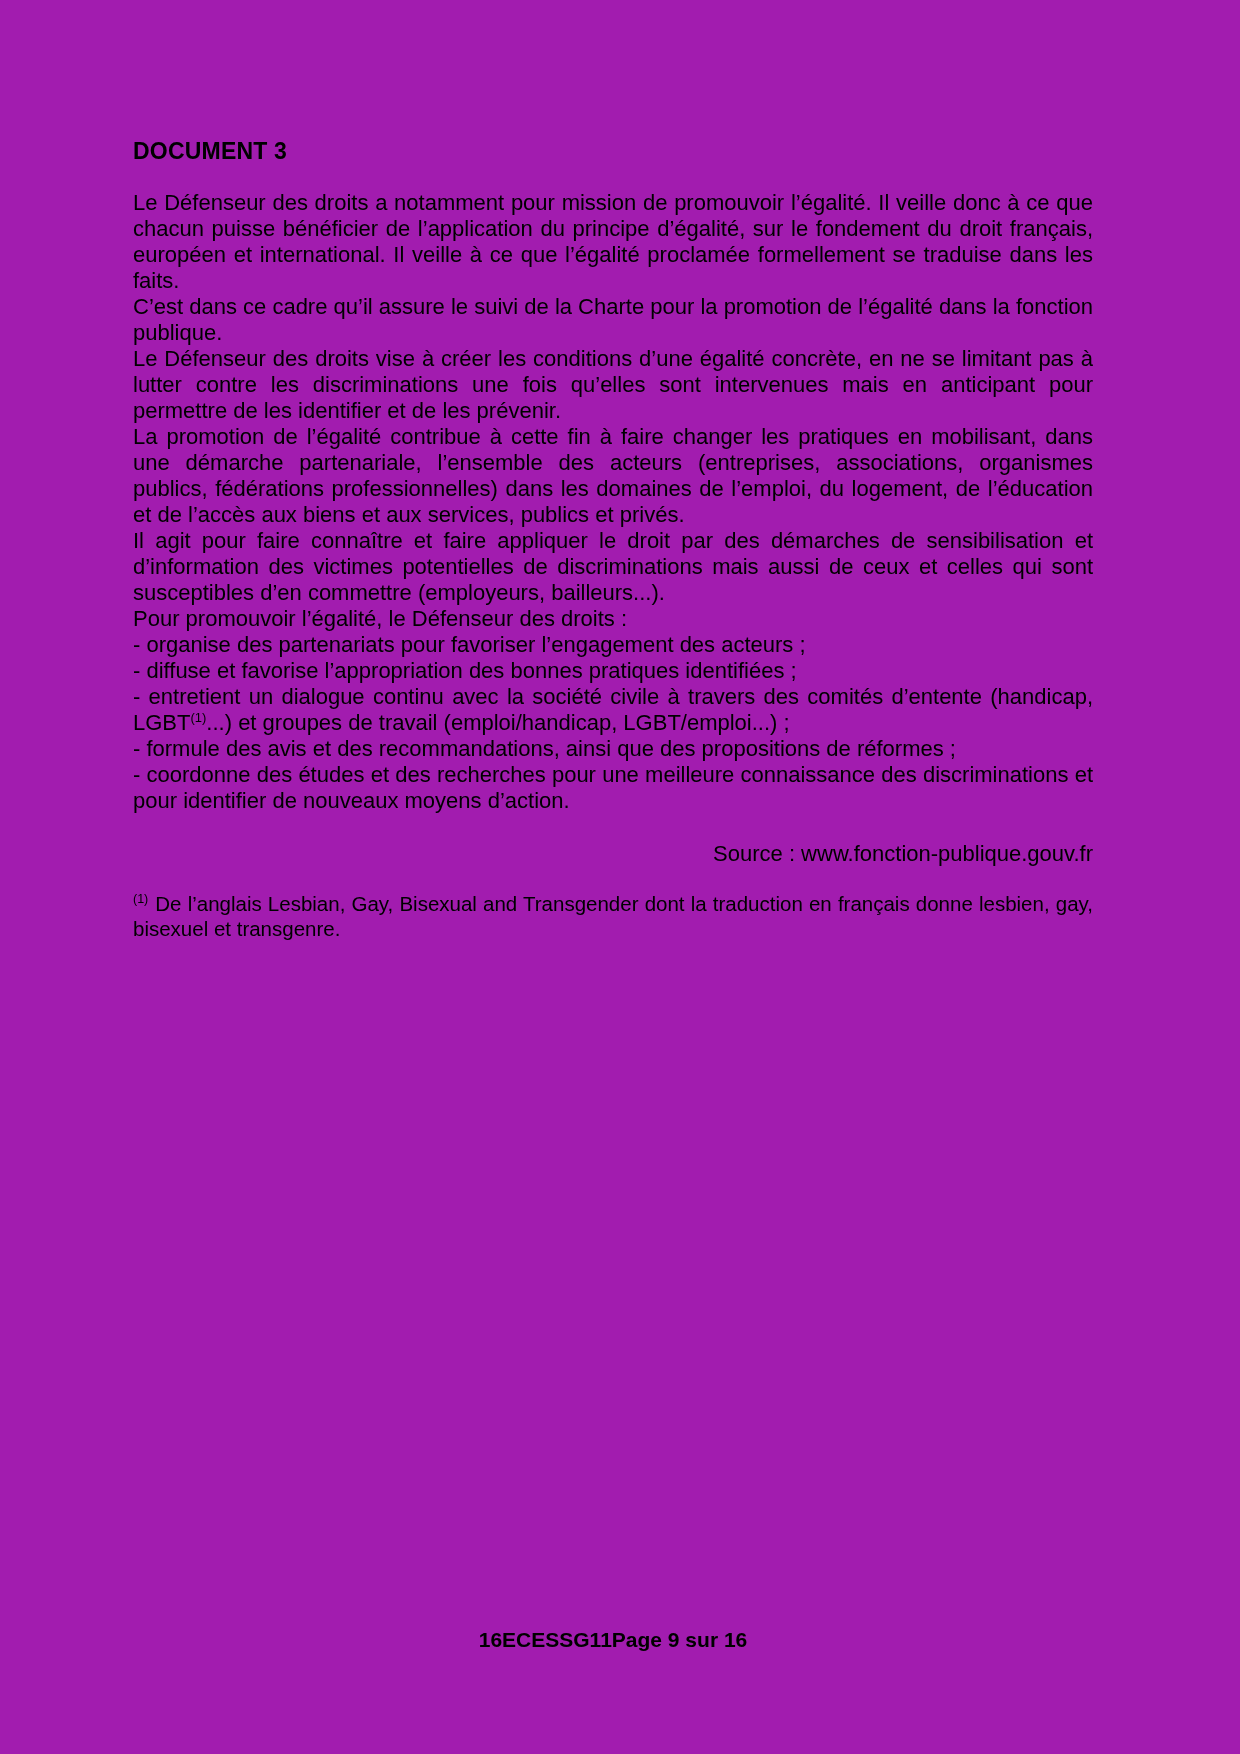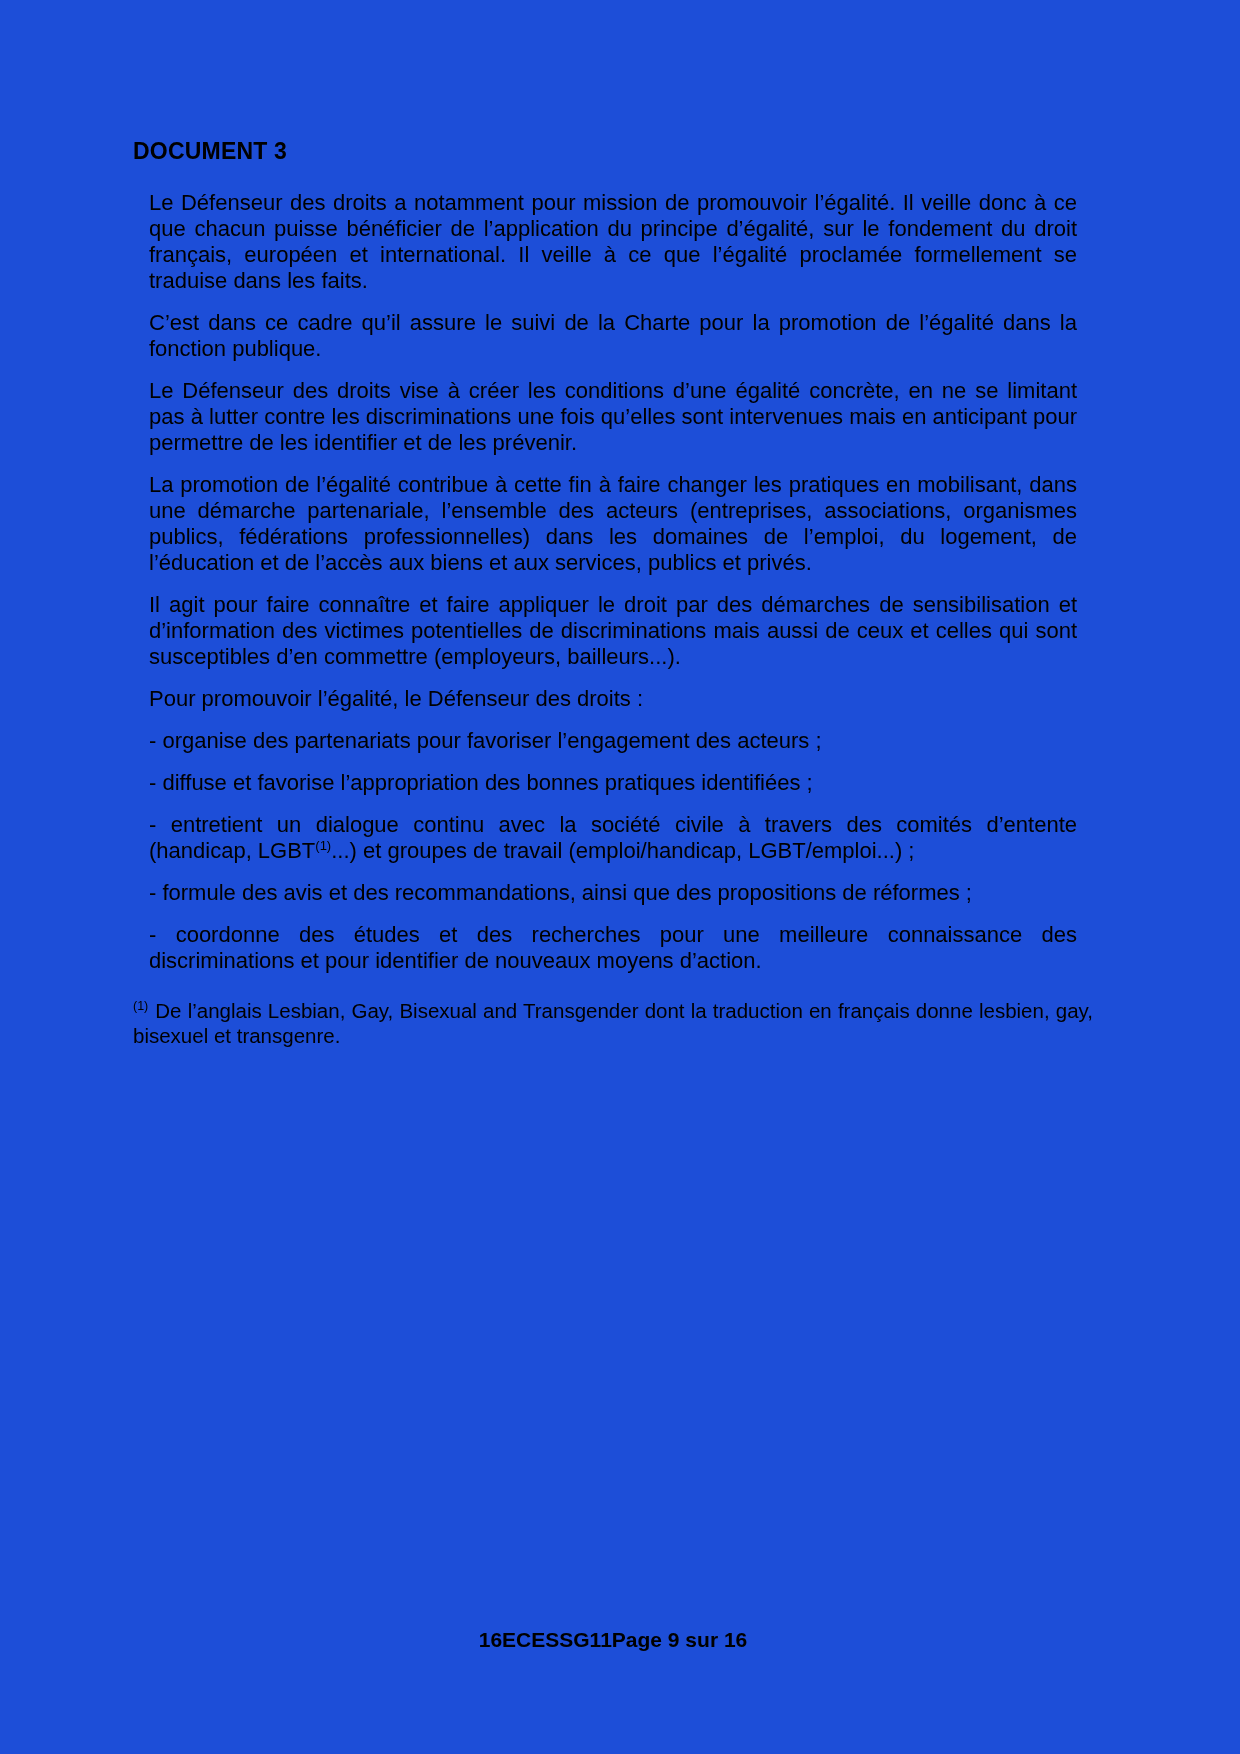--- a/index.html
+++ b/index.html
@@ -1,38 +1,38 @@
 <!DOCTYPE html>
 <html lang="fr"><head>
 <meta charset="utf-8">
 <style>
   html, body { margin: 0; padding: 0; background: #ffffff; }
   .page {
     position: relative;
     width: 1240px;
     height: 1754px;
-    background: #1d4ed8;
+    background: #a21caf;
     color: #000000;
     font-family: "Liberation Sans", sans-serif;
     overflow: hidden;
   }
   .content {
     position: absolute;
     left: 133px;
     top: 138px;
     width: 960px;
   }
   .doc-title {
     font-size: 23px;
     font-weight: bold;
     margin: 0 0 25px 0;
     letter-spacing: 0.2px;
   }
   p.body-par {
-    margin: 16px;
+    margin: 0;
     font-size: 22px;
     line-height: 26px;
     text-align: justify;
     text-justify: inter-word;
   }
   p.body-par sup {
     font-size: 13px;
     line-height: 0;
     vertical-align: super;
   }
@@ -78,20 +78,21 @@
     <p class="body-par">Le Défenseur des droits vise à créer les conditions d’une égalité concrète, en ne se limitant pas à lutter contre les discriminations une fois qu’elles sont intervenues mais en anticipant pour permettre de les identifier et de les prévenir.</p>
     <p class="body-par">La promotion de l’égalité contribue à cette fin à faire changer les pratiques en mobilisant, dans une démarche partenariale, l’ensemble des acteurs (entreprises, associations, organismes publics, fédérations professionnelles) dans les domaines de l’emploi, du logement, de l’éducation et de l’accès aux biens et aux services, publics et privés.</p>
     <p class="body-par">Il agit pour faire connaître et faire appliquer le droit par des démarches de sensibilisation et d’information des victimes potentielles de discriminations mais aussi de ceux et celles qui sont susceptibles d’en commettre (employeurs, bailleurs...).</p>
     <p class="body-par">Pour promouvoir l’égalité, le Défenseur des droits&nbsp;:</p>
     <p class="body-par">- organise des partenariats pour favoriser l’engagement des acteurs&nbsp;;</p>
     <p class="body-par">- diffuse et favorise l’appropriation des bonnes pratiques identifiées&nbsp;;</p>
     <p class="body-par"><span>- entretient un dialogue continu avec la société civile à travers des comités d’entente (handicap, LGBT</span><sup>(1)</sup><span>...) et groupes de travail (emploi/handicap, LGBT/emploi...)&nbsp;;</span></p>
     <p class="body-par">- formule des avis et des recommandations, ainsi que des propositions de réformes&nbsp;;</p>
     <p class="body-par">- coordonne des études et des recherches pour une meilleure connaissance des discriminations et pour identifier de nouveaux moyens d’action.</p>
 
+    <div class="source-line">Source&nbsp;: www.fonction-publique.gouv.fr</div>
 
     <div class="footnote"><sup>(1)</sup><span>De l’anglais Lesbian, Gay, Bisexual and Transgender dont la traduction en français donne lesbien, gay, bisexuel et transgenre.</span></div>
 
   </div>
 
   <div class="footer">
     <span>16ECESSG11</span>
     <span>Page 9 sur 16</span>
   </div>
 </div>

